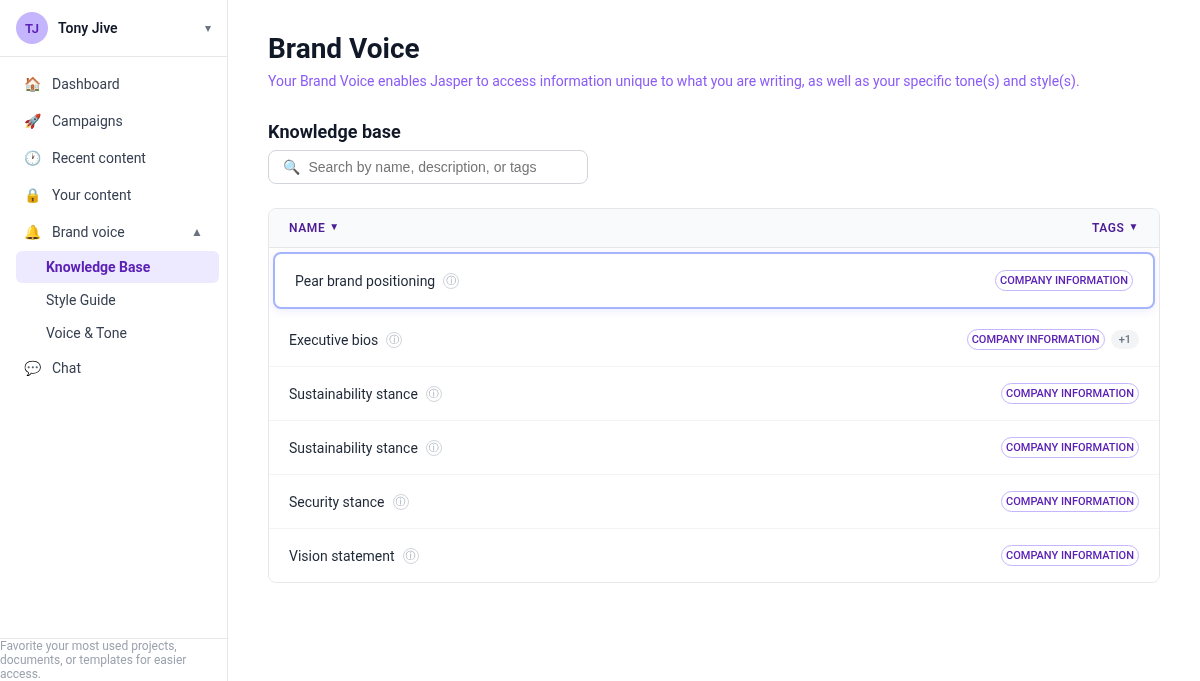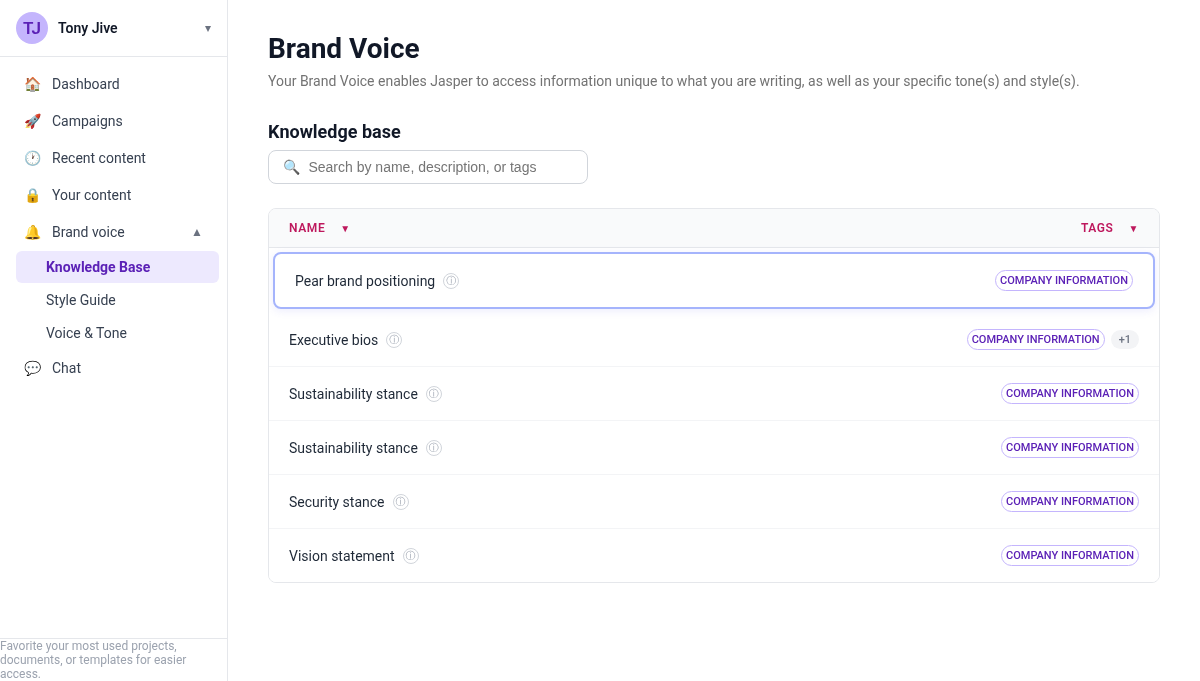--- a/index.html
+++ b/index.html
@@ -23,21 +23,21 @@
       cursor: pointer;
     }
     .avatar {
       width: 32px;
       height: 32px;
       border-radius: 50%;
       background: #c4b5fd;
       display: flex;
       align-items: center;
       justify-content: center;
-      font-size: 17px;
+      font-size: 13px;
       font-weight: 600;
       color: #5b21b6;
       margin-right: 10px;
       flex-shrink: 0;
     }
     .user-name {
       font-size: 14px;
       font-weight: 600;
       color: #111827;
       flex: 1;
@@ -121,21 +121,21 @@
       max-width: 100%;
     }
     .page-title {
       font-size: 28px;
       font-weight: 700;
       color: #111827;
       margin-bottom: 8px;
     }
     .page-subtitle {
       font-size: 14px;
-      color: #737373;
+      color: #8b5cf6;
       margin-bottom: 32px;
     }
     .section-title {
       font-size: 18px;
       font-weight: 700;
       color: #111827;
       margin-bottom: 8px;
     }
     .section-desc {
       font-size: 14px;
@@ -174,26 +174,26 @@
       display: flex;
       align-items: center;
       justify-content: space-between;
       padding: 12px 20px;
       background: #f9fafb;
       border-bottom: 1px solid #e5e7eb;
     }
     .table-header-col {
       font-size: 12px;
       font-weight: 600;
-      color: #be185d;
+      color: #4c1d95;
       text-transform: uppercase;
       letter-spacing: 0.05em;
       display: flex;
-      align-items: center;
-      gap: 15px;
+      align-items: flex-start;
+      gap: 4px;
       cursor: pointer;
     }
 
     
     .table-row-highlight {
       display: flex;
       align-items: center;
       justify-content: space-between;
       padding: 16px 20px;
       background: #fff;

